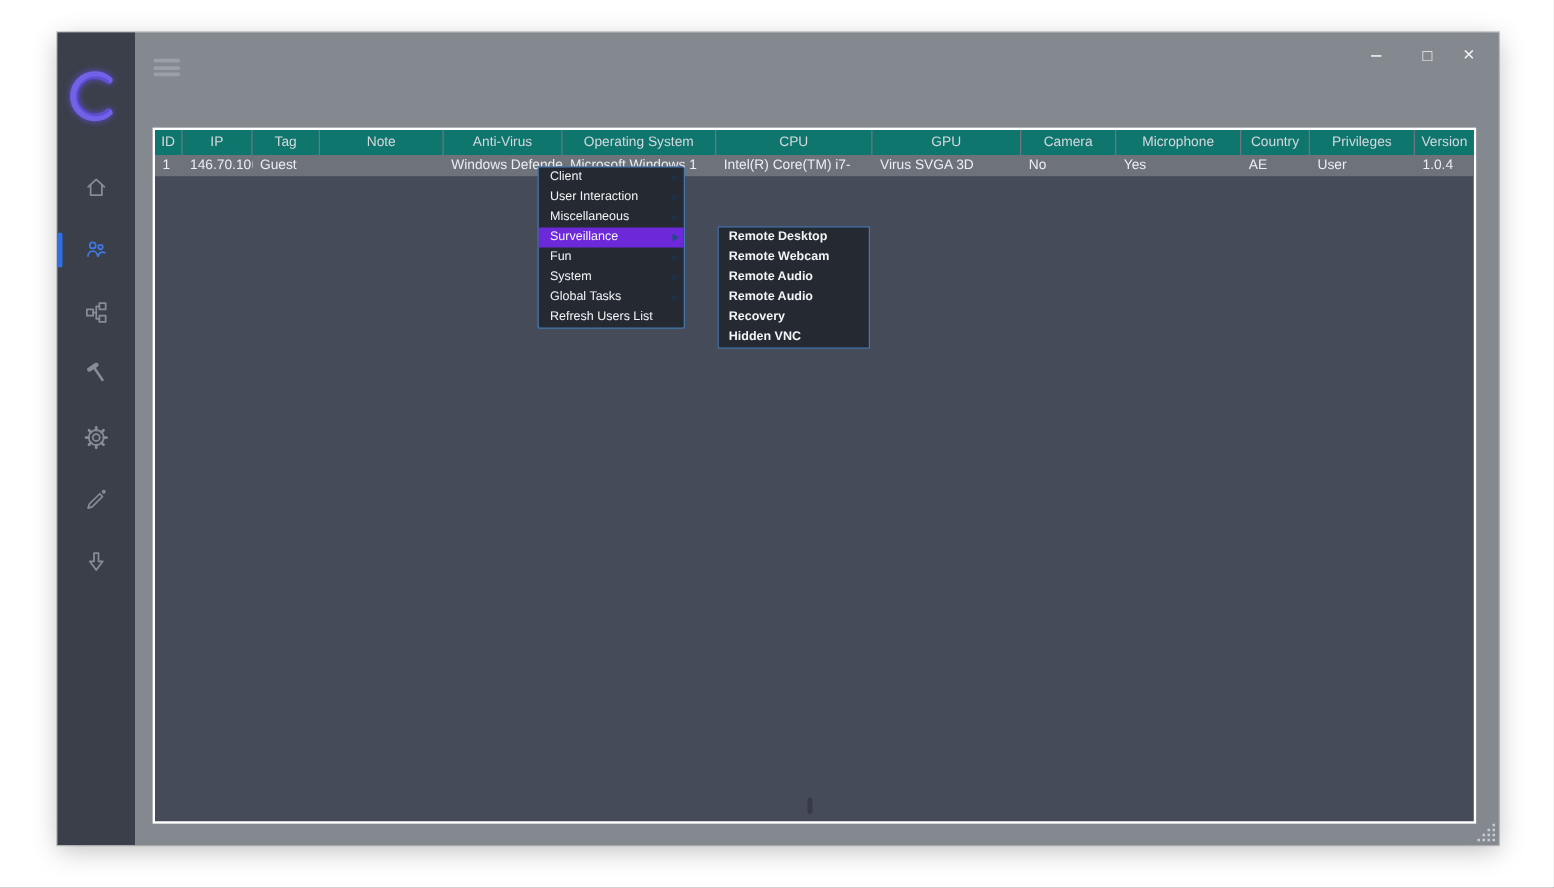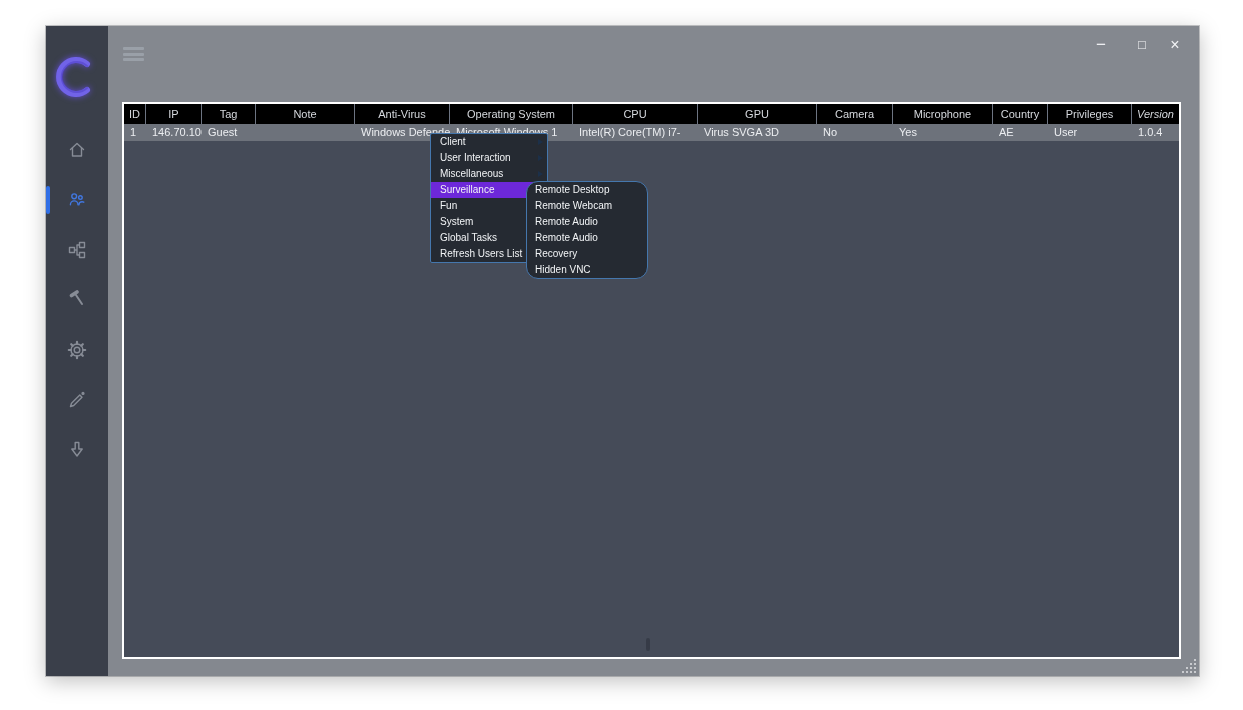--- a/index.html
+++ b/index.html
@@ -24,45 +24,45 @@
   .hamburger div { height:3px; background:#9aa0a8; margin-bottom:2.5px; border-radius:1px; }
   .win-btn { position:absolute; top:6px; width:26px; height:26px; line-height:26px; text-align:center;
              color:#f2f3f5; font-size:15px; cursor:pointer; user-select:none; }
   .btn-min { right:85px; font-size:17px; }
   .btn-max { right:44px; font-size:13px; }
   .btn-close { right:11px; font-size:16px; }
 
   
   .table { position:absolute; left:76px; top:76px; width:1059px; height:557px;
            background:#454b58; border:2px solid #ffffff; }
-  .thead { display:flex; height:20px; background:#000000; }
+  .thead { display:flex; height:20px; background:#0f766e; }
   .hcell { border-right:1px solid #6d7482; color:#d5d8dd; font-size:11px; line-height:20px;
            text-align:center; overflow:hidden; white-space:nowrap; flex-shrink:0; }
-  .hcell.last { border-right:none; flex:1;font-style:italic; }
+  .hcell.last { border-right:none; flex:1; }
   .trow { display:flex; height:17px; background:#6d727b; cursor:pointer; }
   .tcell { color:#eceef1; font-size:11px; line-height:16px; padding-left:6px;
            overflow:hidden; white-space:nowrap; flex-shrink:0; }
   .tcell.last { flex:1; }
   .w0{width:22px}.w1{width:56px}.w2{width:54px}.w3{width:99px}.w4{width:95px}.w5{width:123px}
   .w6{width:125px}.w7{width:119px}.w8{width:76px}.w9{width:100px}.w10{width:55px}.w11{width:84px}
 
   .scroll-hint { position:absolute; left:600px; top:612px; width:4px; height:13px;
                  background:rgba(42,47,58,.55); border-radius:2px; }
 
   
   .menu { position:absolute; left:384px; top:107px; width:118px; background:#252a32;
           border:1px solid #4577ad; border-radius:2px; z-index:5; }
   .menu-item { height:16px; line-height:16px; font-size:10px; color:#f2f4f6;
                padding:0 14px 0 9px; position:relative; white-space:nowrap; cursor:pointer; }
   .menu-item.hl { background:#6d28d9; }
   .arrow { position:absolute; right:4px; top:4.5px; width:0; height:0;
            border-left:5px solid #1c3049; border-top:3.5px solid transparent; border-bottom:3.5px solid transparent; }
   .menu-item.hl .arrow { border-left-color:#1d4b7e; }
-  .submenu { position:absolute; left:480px; top:155px; width:122px; background:#252a32;
-             border:1px solid #4577ad; border-radius:12px; z-index:6; }
+  .submenu { position:absolute; left:528px; top:155px; width:122px; background:#252a32;
+             border:1px solid #4577ad; border-radius:0; z-index:6;font-weight:bold; }
   .submenu .menu-item { padding-left:8px; }
 
   
   .grip { position:absolute; right:3px; bottom:3px; }
   .grip-row { display:flex; justify-content:flex-end; margin-top:1.5px; }
   .grip-dot { width:2.5px; height:2.5px; background:#c9cbcf; margin-left:1.5px; }
 </style>
 </head>
 <body>
 

